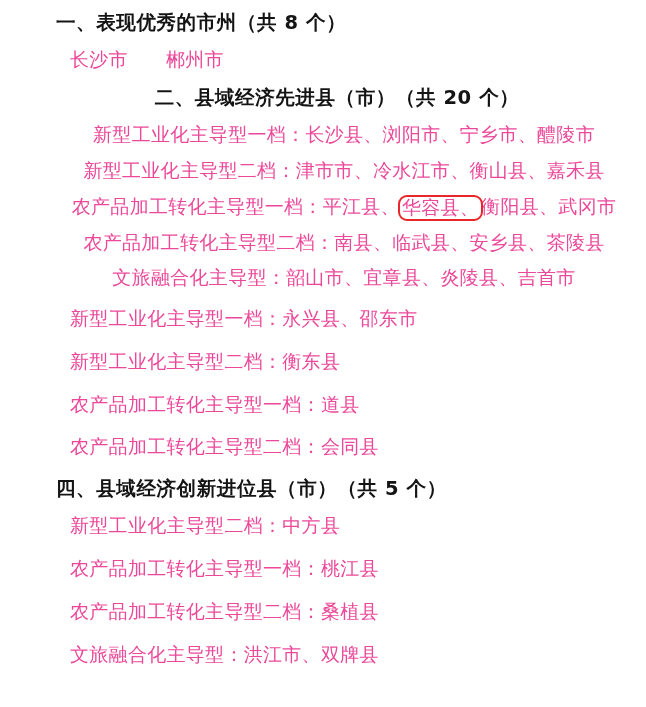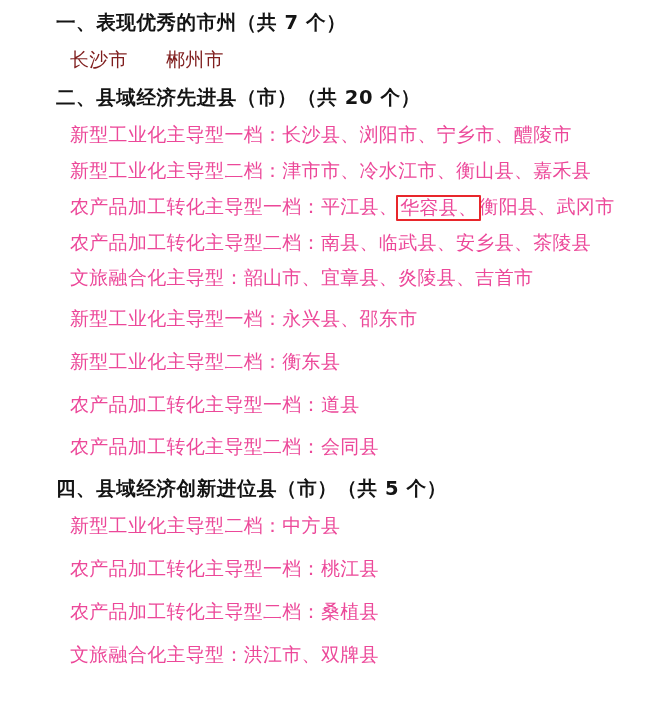--- a/index.html
+++ b/index.html
@@ -39,59 +39,59 @@
     margin: 0 0 6px 0;
     white-space: nowrap;
   }
   .indent-1 {
     padding-left: 14px;
   }
   .cities-line {
     font-size: 19px;
     letter-spacing: 0.3px;
     line-height: 1.62;
-    color: #7f1d1d;
+    color: #ec4899;
     margin: 0 0 8px 0;
     padding-left: 14px;
     white-space: nowrap;
   }
   .cities-line .gap {
     display: inline-block;
     width: 38px;
   }
   .label {
     display: inline;
   }
   .sep {
     display: inline;
   }
   .highlight-box {
     display: inline-block;
     border: 2px solid #e8262b;
     padding: 0 2px;
     margin: 0 -2px;
     line-height: 1.15;
-    border-radius: 1px;
+    border-radius: 9px;
     position: relative;
     top: 1px;
   }
   .block-1 { margin-top: 2px; }
-  .block-2 { margin-top: 8px; }
+  .block-2 { margin-top: 8px; text-align: center; }
   .block-3 { margin-top: 10px; }
   .block-4 { margin-top: 10px; }
   .rows-tight .body-line { margin-bottom: 5px; }
   .rows-loose .body-line { margin-bottom: 12px; }
 </style>
 </head>
 <body>
 
 <div class="page">
 
   <div class="block-1">
-    <div class="section-heading">一、表现优秀的市州（共 7 个）</div>
+    <div class="section-heading">一、表现优秀的市州（共 8 个）</div>
     <div class="cities-line">
       <span>长沙市</span><span class="gap"></span><span>郴州市</span>
     </div>
   </div>
 
   <div class="block-2 rows-tight">
     <div class="section-heading">二、县域经济先进县（市）（共 20 个）</div>
 
     <div class="body-line indent-1">
       <span class="label">新型工业化主导型一档：</span><span>长沙县</span><span class="sep">、</span><span>浏阳市</span><span class="sep">、</span><span>宁乡市</span><span class="sep">、</span><span>醴陵市</span>

